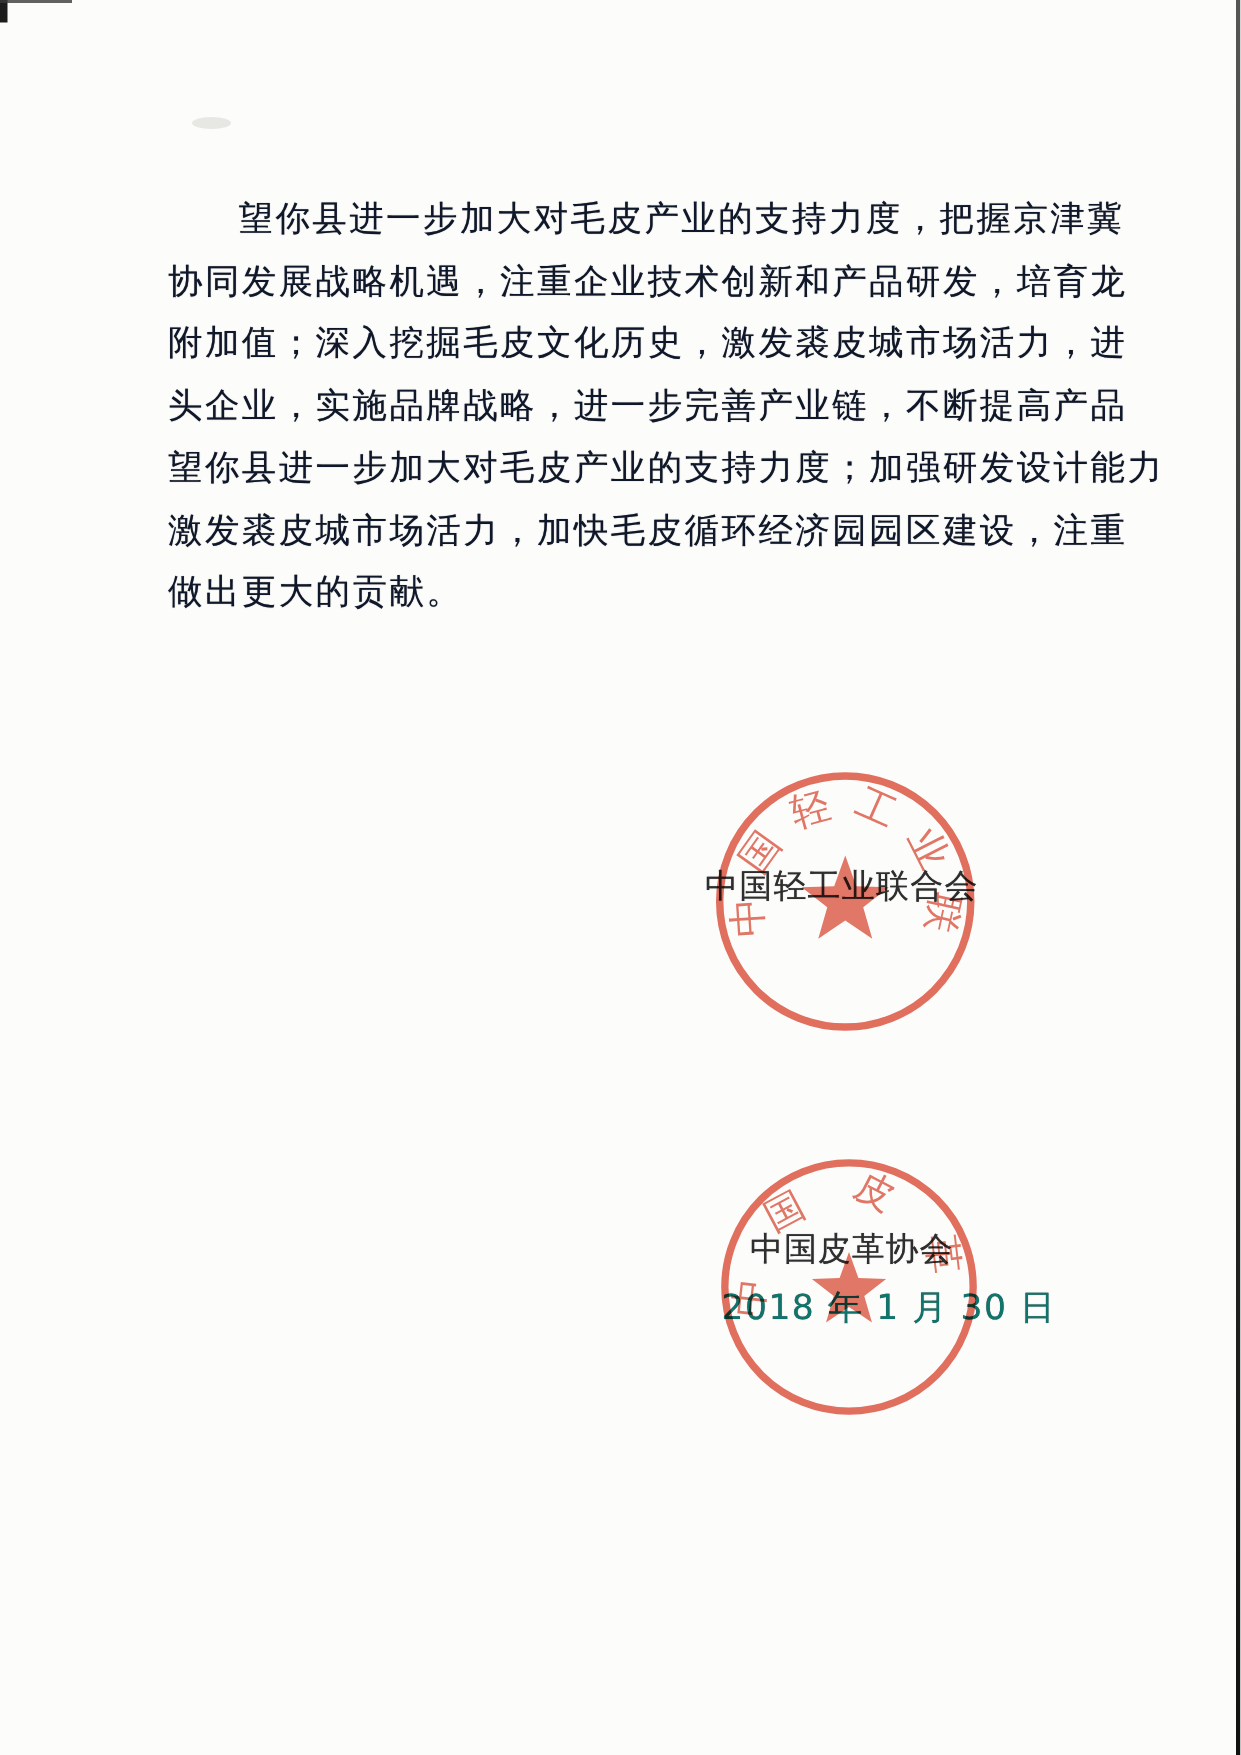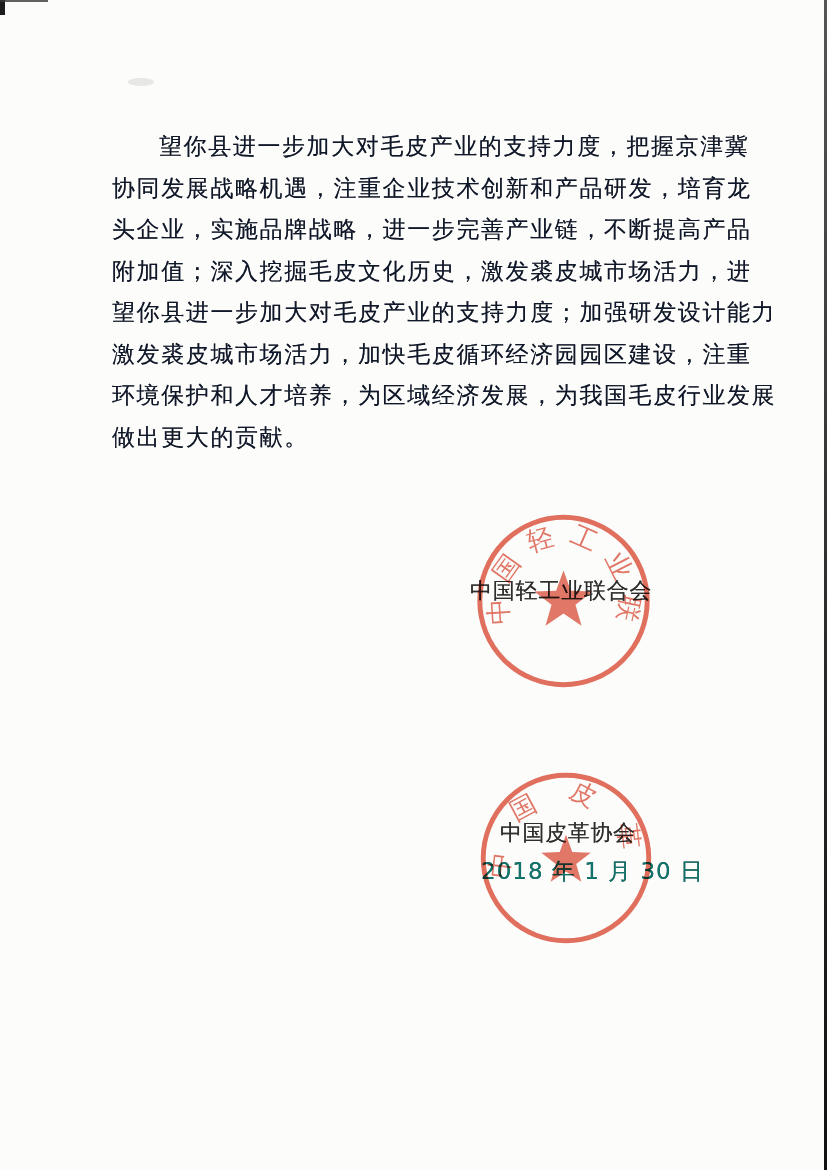--- a/index.html
+++ b/index.html
@@ -100,25 +100,24 @@
 <div class="page">
 
   <div class="artifact-corner"></div>
   <div class="artifact-topline"></div>
   <div class="artifact-rightline"></div>
   <div class="artifact-smudge"></div>
 
   <div class="letter-body">
     <div class="body-line first">望你县进一步加大对毛皮产业的支持力度，把握京津冀</div>
     <div class="body-line">协同发展战略机遇，注重企业技术创新和产品研发，培育龙</div>
+    <div class="body-line">附加值；深入挖掘毛皮文化历史，激发裘皮城市场活力，进</div>
     <div class="body-line">头企业，实施品牌战略，进一步完善产业链，不断提高产品</div>
-    <div class="body-line">附加值；深入挖掘毛皮文化历史，激发裘皮城市场活力，进</div>
     <div class="body-line">望你县进一步加大对毛皮产业的支持力度；加强研发设计能力</div>
     <div class="body-line">激发裘皮城市场活力，加快毛皮循环经济园园区建设，注重</div>
-    <div class="body-line">环境保护和人才培养，为区域经济发展，为我国毛皮行业发展</div>
     <div class="body-line">做出更大的贡献。</div>
   </div>
 
   <div class="seal seal-1">
     <svg viewBox="0 0 200 200">
       <circle cx="100" cy="100" r="93" fill="none" stroke="#d9523e" stroke-width="5.5" opacity="0.9"></circle>
       <polygon points="100,66 108.2,88.7 132.3,89.5 113.3,104.3 120,127.5 100,114 80,127.5 86.7,104.3 67.7,89.5 91.8,88.7" fill="#d9523e" opacity="0.85"></polygon>
       <path id="sealArc1" d="M 42.9,126.6 A 63,63 0 1 1 157.1,126.6" fill="none"></path>
       <text font-size="29" fill="#d9523e" opacity="0.85" letter-spacing="14" font-family="DejaVu Sans, sans-serif">
         <textPath href="#sealArc1" startOffset="2">中国轻工业联合会</textPath>

